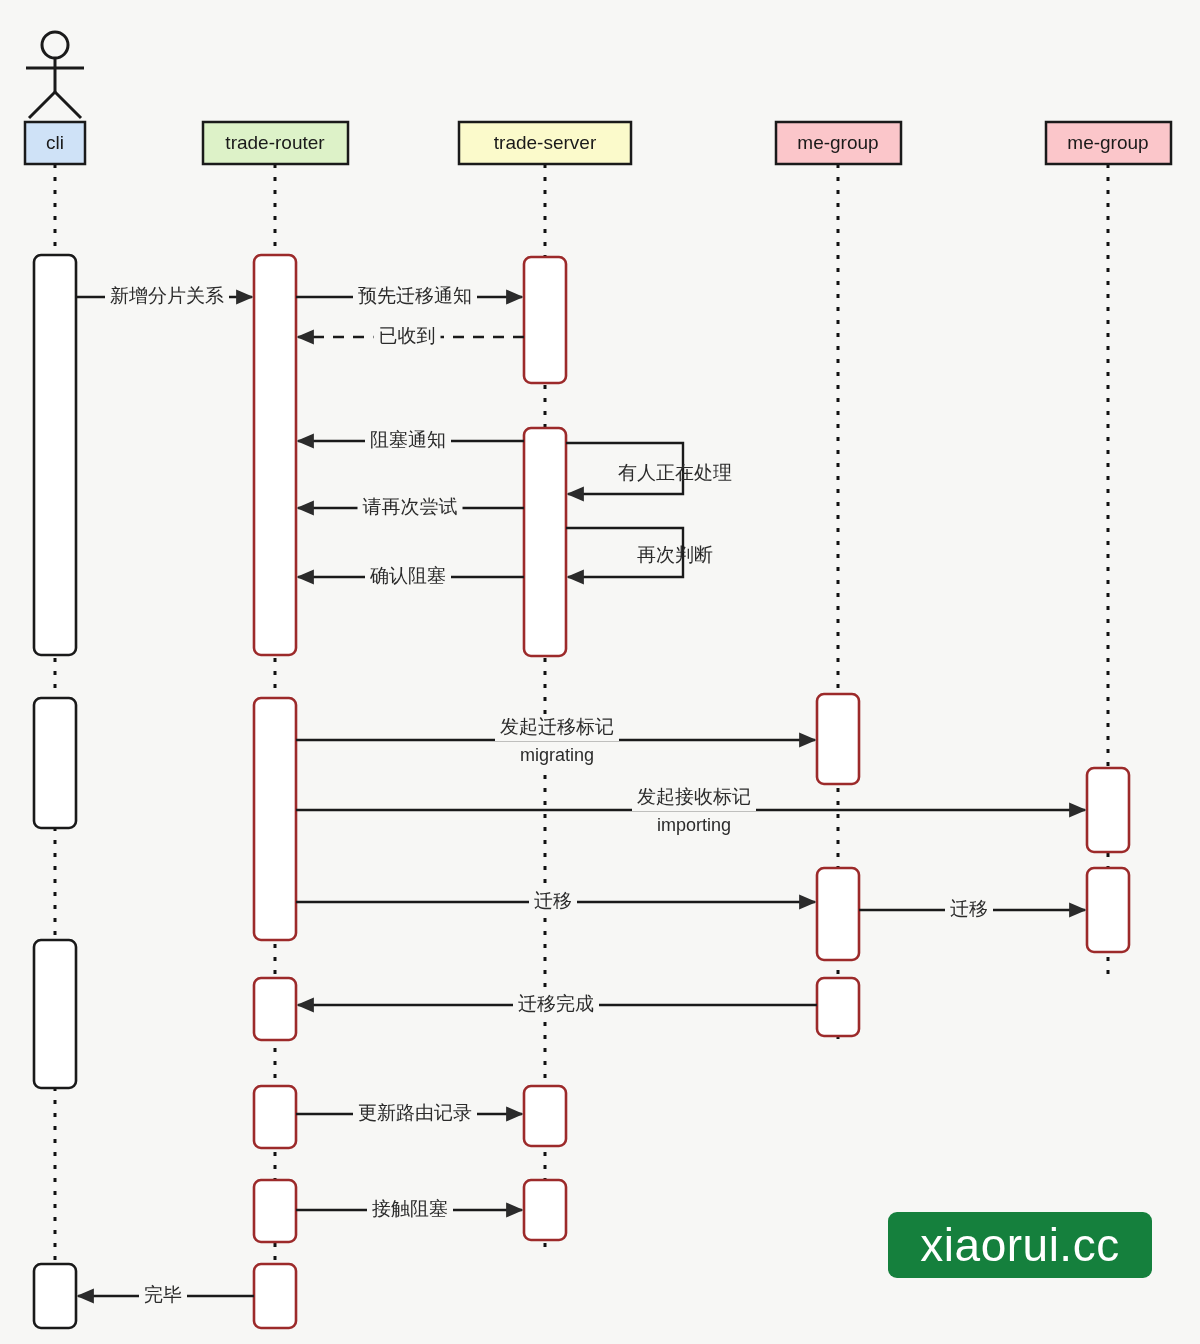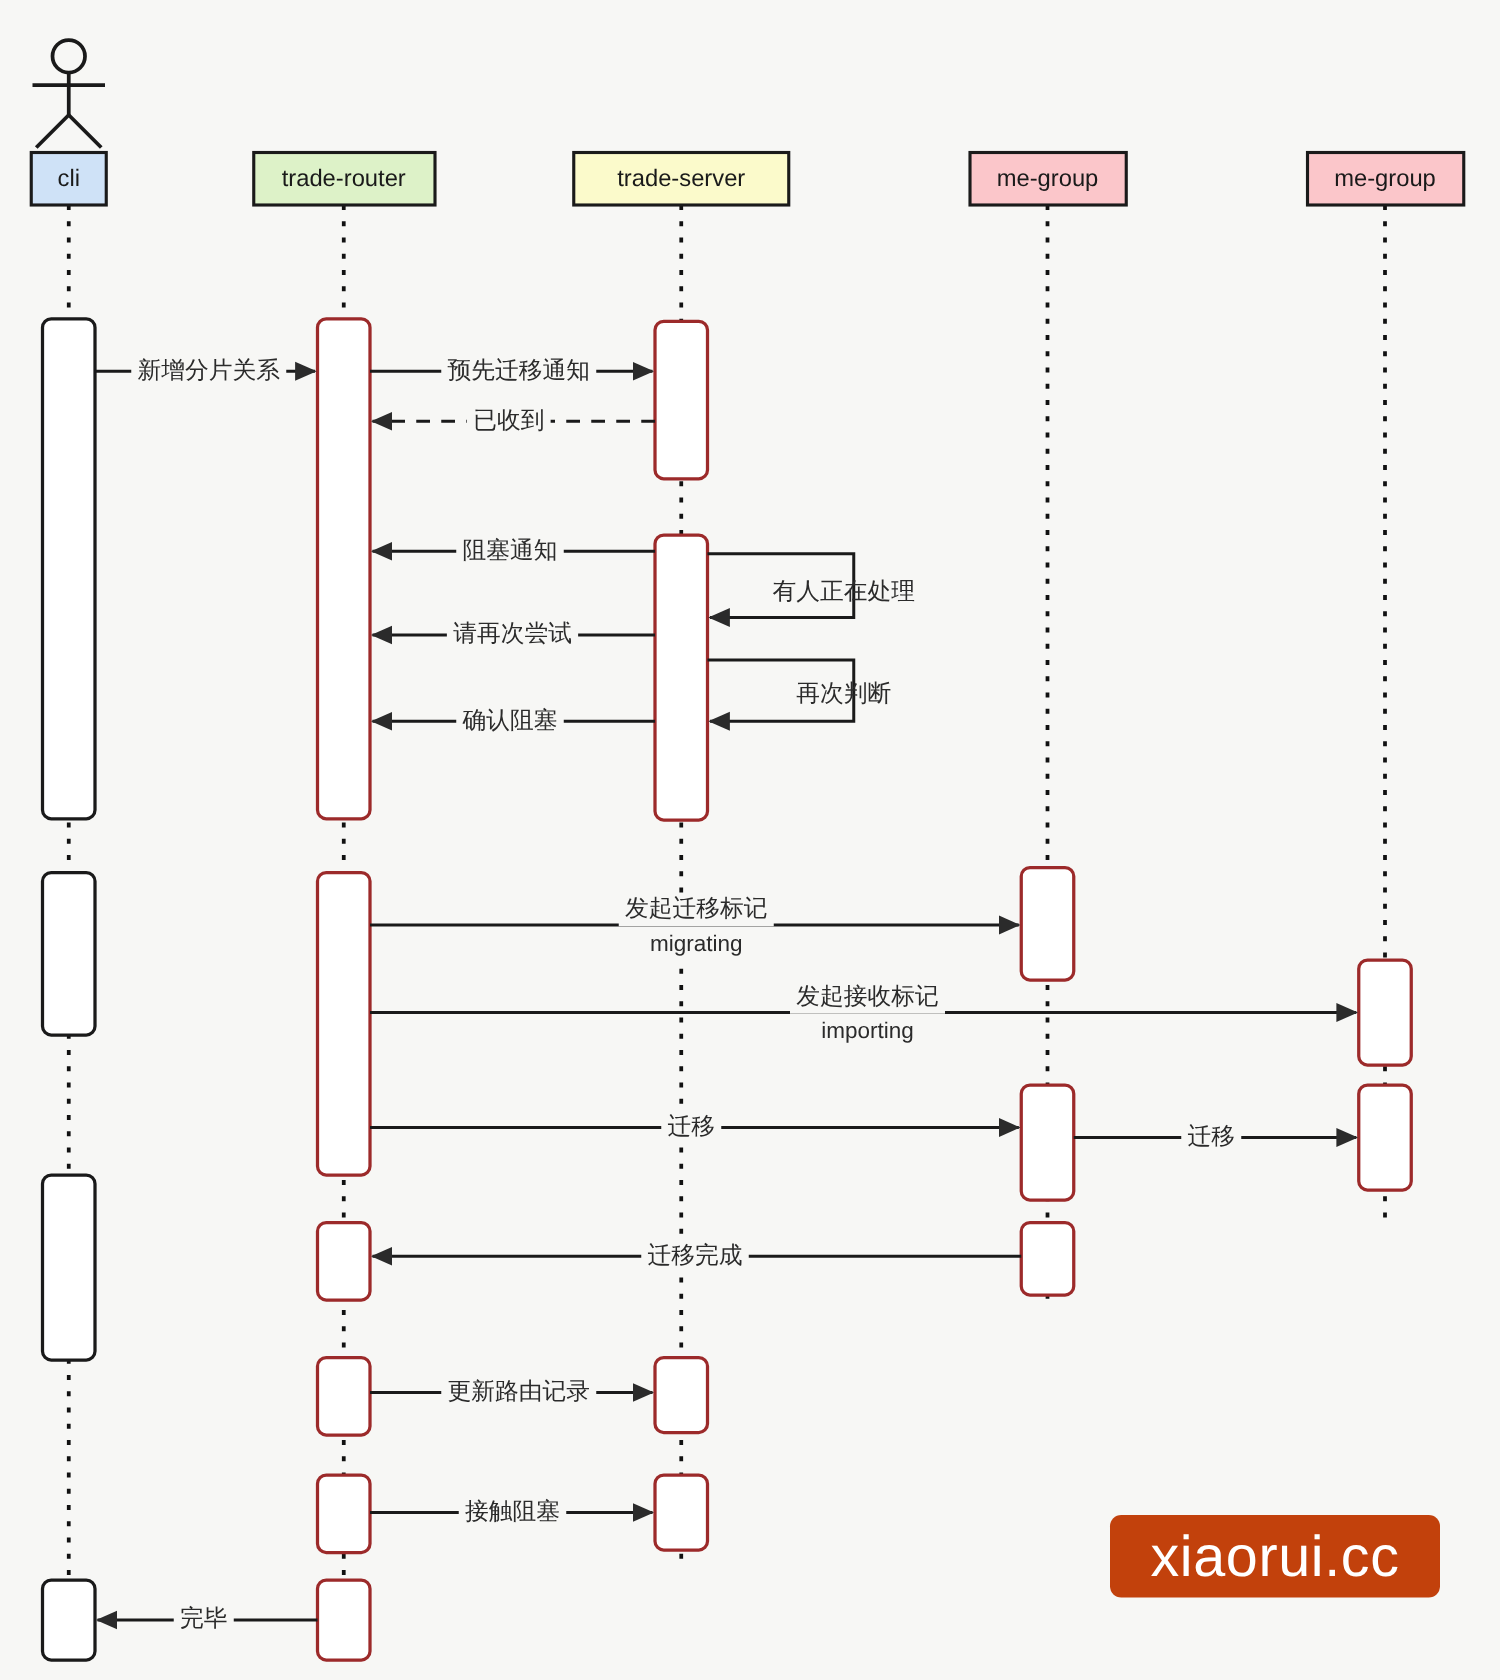--- a/index.html
+++ b/index.html
@@ -238,16 +238,16 @@
           <rect x="776" y="122" width="125" height="42" fill="#fbc6ca" class="participant-box"></rect>
           <text x="838" y="144" class="participant-label">me-group</text>
         </g>
         <g>
           <rect x="1046" y="122" width="125" height="42" fill="#fbc6ca" class="participant-box"></rect>
           <text x="1108" y="144" class="participant-label">me-group</text>
         </g>
       </g>
   </svg>
 
-  <div class="watermark" style="left: 888px; top: 1212px; width: 264px; height: 66px; background: #c2410c; color: rgb(255, 255, 255);">
+  <div class="watermark" style="left: 888px; top: 1212px; width: 264px; height: 66px; background: #15803d; color: rgb(255, 255, 255);">
     <span>xiaorui.cc</span>
   </div>
 </div>
 
 </body></html>

